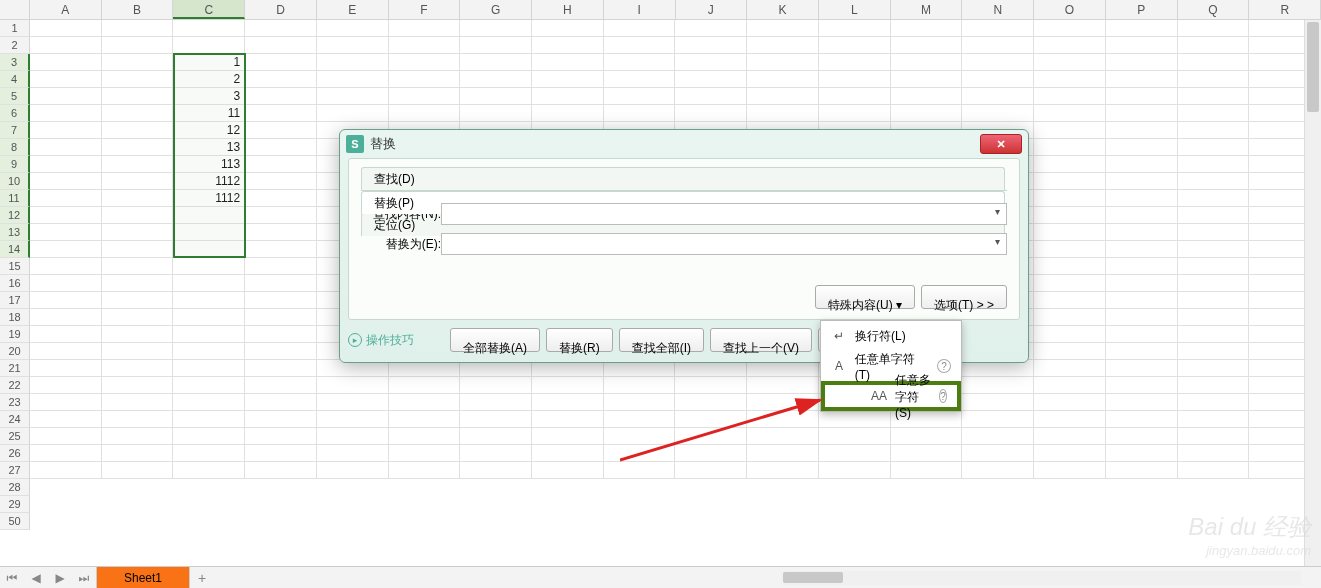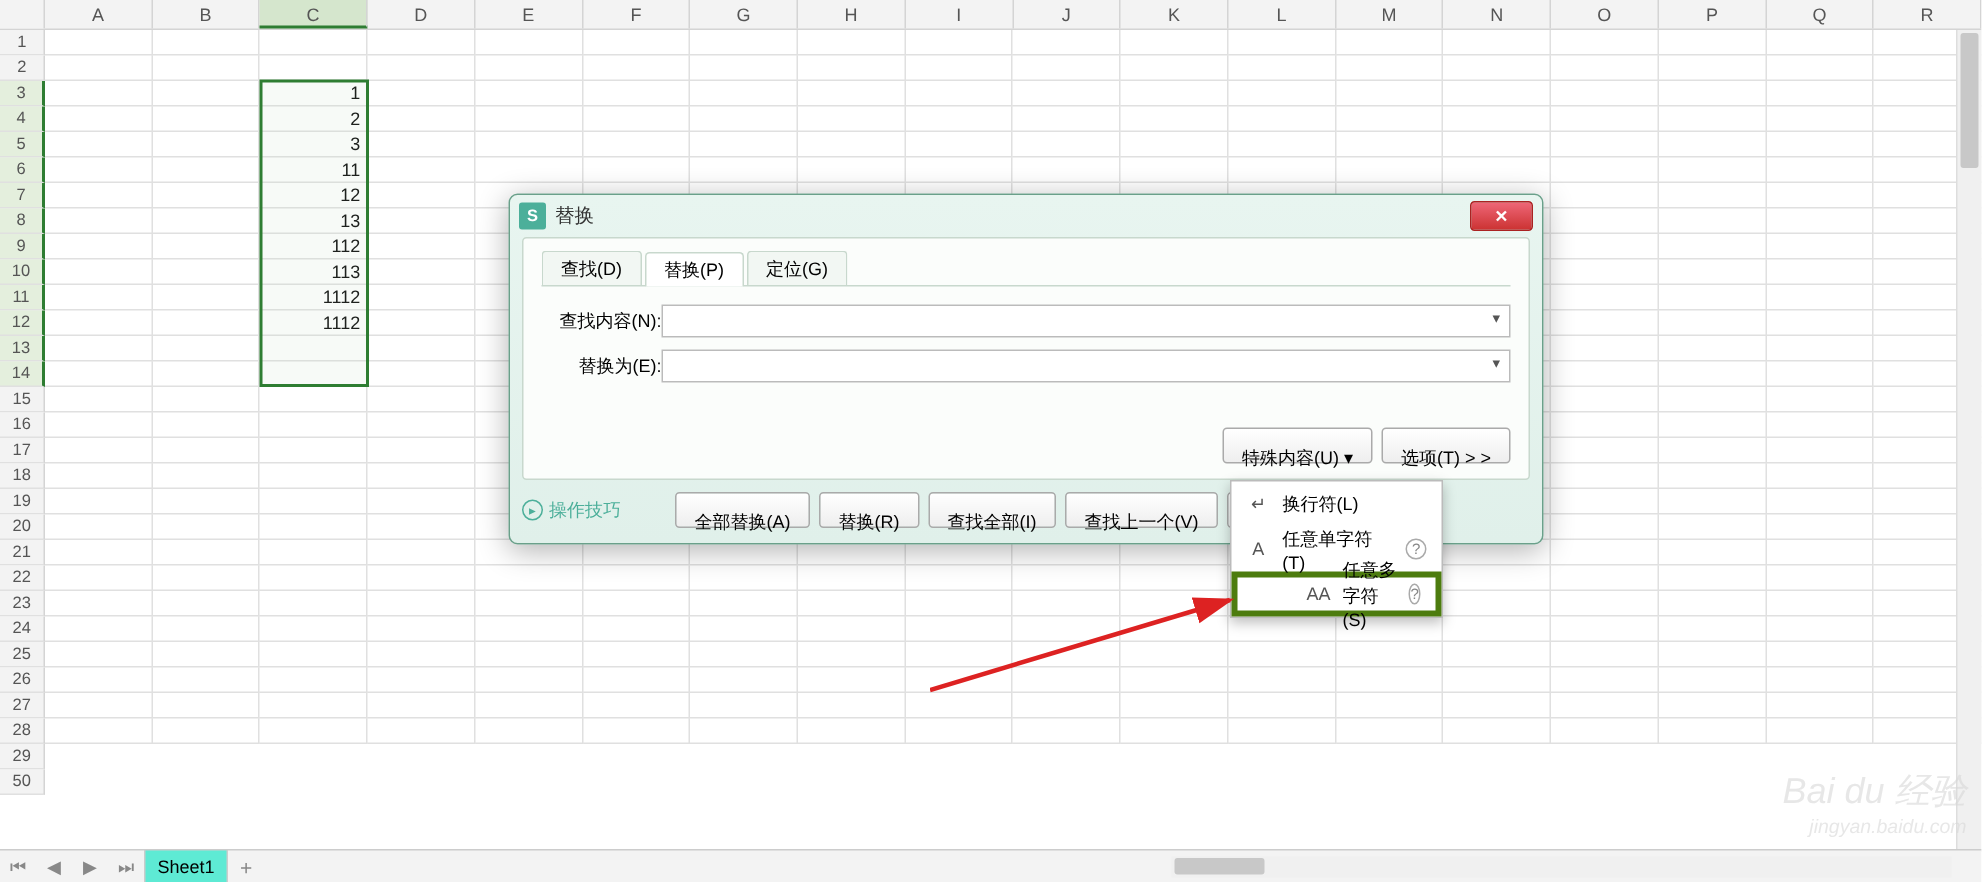--- a/index.html
+++ b/index.html
@@ -17,31 +17,31 @@
 .cells { position: absolute; left: 30px; top: 0; right: 0; }
 .grid-row { display: flex; height: 17px; }
 .cell { width: 72px; height: 17px; border-right: 1px solid #e0e0e0; border-bottom: 1px solid #e0e0e0; text-align: right; padding-right: 4px; font-size: 12px; line-height: 16px; }
 .sel-box { position: absolute; border: 2px solid #2e7d32; background: rgba(200,220,200,0.15); pointer-events: none; }
 
 .vscroll { position: absolute; right: 0; top: 20px; width: 17px; height: 548px; background: #f0f0f0; border-left: 1px solid #ddd; }
 .vthumb { position: absolute; left: 2px; top: 2px; width: 12px; height: 90px; background: #c8c8c8; border-radius: 2px; }
 
 .tabs-bar { position: absolute; bottom: 0; left: 0; right: 0; height: 22px; background: #f3f3f3; border-top: 1px solid #ccc; display: flex; align-items: center; }
 .tab-nav { width: 24px; height: 22px; display: flex; align-items: center; justify-content: center; color: #888; cursor: pointer; }
-.sheet-tab { padding: 0 8px; height: 22px; line-height: 22px; background: #5eead4; border: 1px solid #ccc; border-bottom: none; font-size: 12px; position: relative; top: -1px; }
+.sheet-tab { padding: 0 27px; height: 22px; line-height: 22px; background: #f97316; border: 1px solid #ccc; border-bottom: none; font-size: 12px; position: relative; top: -1px; }
 .tab-add { width: 24px; text-align: center; color: #888; font-size: 14px; cursor: pointer; }
 .hscroll { flex: 1; margin-left: auto; height: 14px; background: #f0f0f0; position: relative; max-width: 520px; margin-right: 20px; }
 .hthumb { position: absolute; left: 2px; top: 1px; width: 60px; height: 11px; background: #c8c8c8; border-radius: 2px; }
 
 .dialog { position: absolute; left: 339px; top: 129px; width: 690px; background: linear-gradient(#e8f5f0,#e0f0ea); border: 1px solid #6aa08a; border-radius: 6px; box-shadow: 0 4px 20px rgba(0,0,0,0.3); }
 .dlg-title { height: 28px; display: flex; align-items: center; padding: 0 6px; font-size: 13px; color: #333; }
 .dlg-icon { width: 18px; height: 18px; background: #4caf9a; color: #fff; display: inline-flex; align-items: center; justify-content: center; font-weight: bold; font-size: 11px; border-radius: 2px; margin-right: 6px; }
 .dlg-close { margin-left: auto; width: 42px; height: 20px; background: linear-gradient(#e67,#c33); border: 1px solid #a22; border-radius: 3px; color: #fff; display: flex; align-items: center; justify-content: center; cursor: pointer; font-size: 11px; font-weight: bold; }
 .dlg-body { margin: 0 8px 8px; background: #fbfdfb; border: 1px solid #c8d8cd; border-radius: 3px; padding: 8px 12px 10px; }
-.dlg-tabs { display: flex; height: 24px; border-bottom: 1px solid #c8d8cd; margin-bottom: 12px; }
+.dlg-tabs { display: flex; height: 24px; border-bottom: 1px solid #c8d8cd; margin-bottom: 12px; flex-direction: column; }
 .dlg-tab { padding: 0 12px; line-height: 22px; border: 1px solid #c8d8cd; border-bottom: none; background: #f2f7f3; margin-right: 2px; font-size: 12px; border-radius: 3px 3px 0 0; cursor: pointer; }
 .dlg-tab.active { background: #fff; position: relative; top: 1px; }
 .field-row { display: flex; align-items: center; margin-bottom: 8px; text-align: right; }
 .field-row label { width: 80px; font-size: 12px; }
 .combo { flex: 1; height: 22px; border: 1px solid #bbb; background: #fff; position: relative; }
 .combo::after { content: "▾"; position: absolute; right: 6px; top: 2px; color: #555; font-size: 10px; }
 .btn-row { display: flex; justify-content: flex-end; gap: 6px; margin-top: 30px; }
 .btn { height: 24px; padding: 11px 12px; border: 1px solid #aaa; background: linear-gradient(#fff,#eee); border-radius: 3px; font-size: 12px; cursor: pointer; }
 .dlg-footer { margin: 0 8px 10px; display: flex; align-items: center; gap: 6px; }
 .tips { color: #4caf9a; font-size: 12px; display: flex; align-items: center; gap: 4px; cursor: pointer; }
@@ -274,40 +274,20 @@
           <div class="cell"></div>
           <div class="cell"></div>
           <div class="cell"></div>
           <div class="cell"></div>
           <div class="cell"></div>
           <div class="cell"></div>
         </div>
         <div class="grid-row">
           <div class="cell"></div>
           <div class="cell"></div>
-          <div class="cell">112</div>
-          <div class="cell"></div>
-          <div class="cell"></div>
-          <div class="cell"></div>
-          <div class="cell"></div>
-          <div class="cell"></div>
-          <div class="cell"></div>
-          <div class="cell"></div>
-          <div class="cell"></div>
-          <div class="cell"></div>
-          <div class="cell"></div>
-          <div class="cell"></div>
-          <div class="cell"></div>
-          <div class="cell"></div>
-          <div class="cell"></div>
-          <div class="cell"></div>
-        </div>
-        <div class="grid-row">
-          <div class="cell"></div>
-          <div class="cell"></div>
           <div class="cell">113</div>
           <div class="cell"></div>
           <div class="cell"></div>
           <div class="cell"></div>
           <div class="cell"></div>
           <div class="cell"></div>
           <div class="cell"></div>
           <div class="cell"></div>
           <div class="cell"></div>
           <div class="cell"></div>

